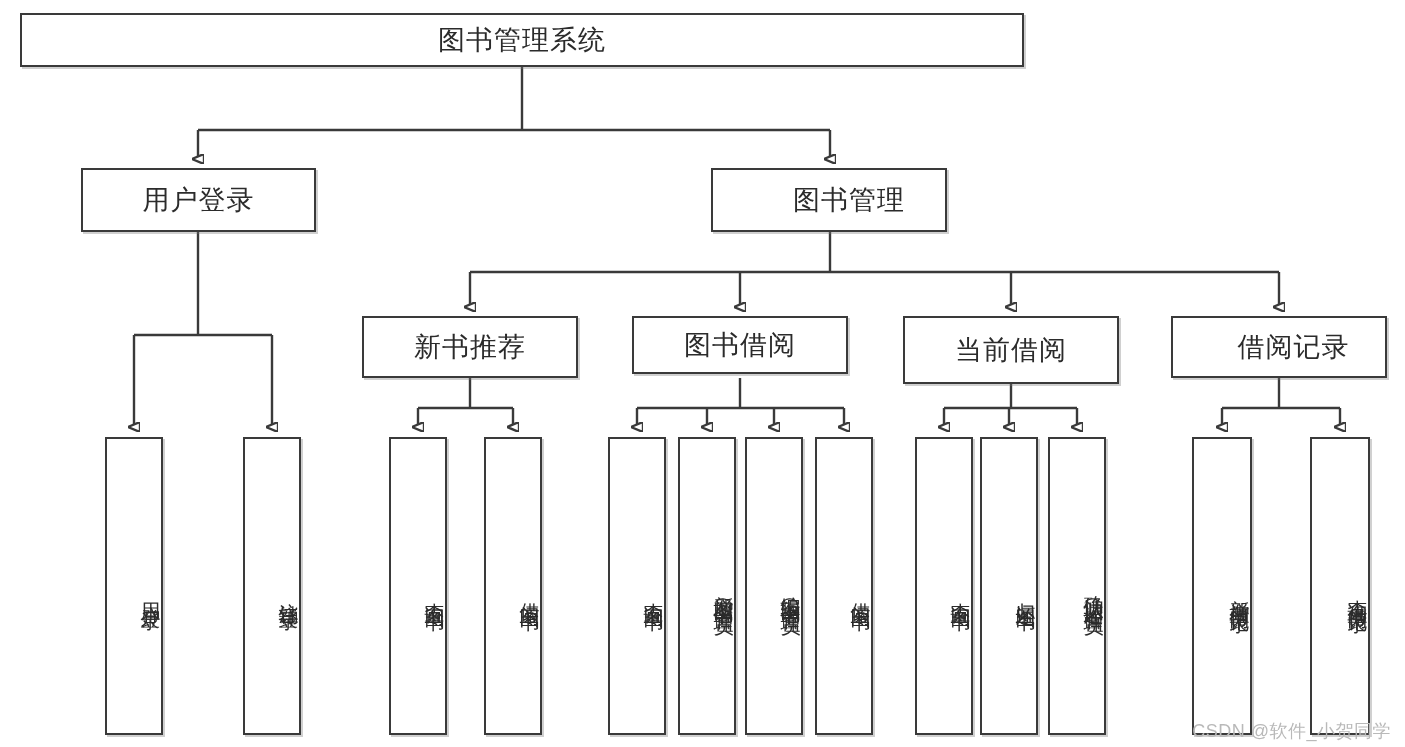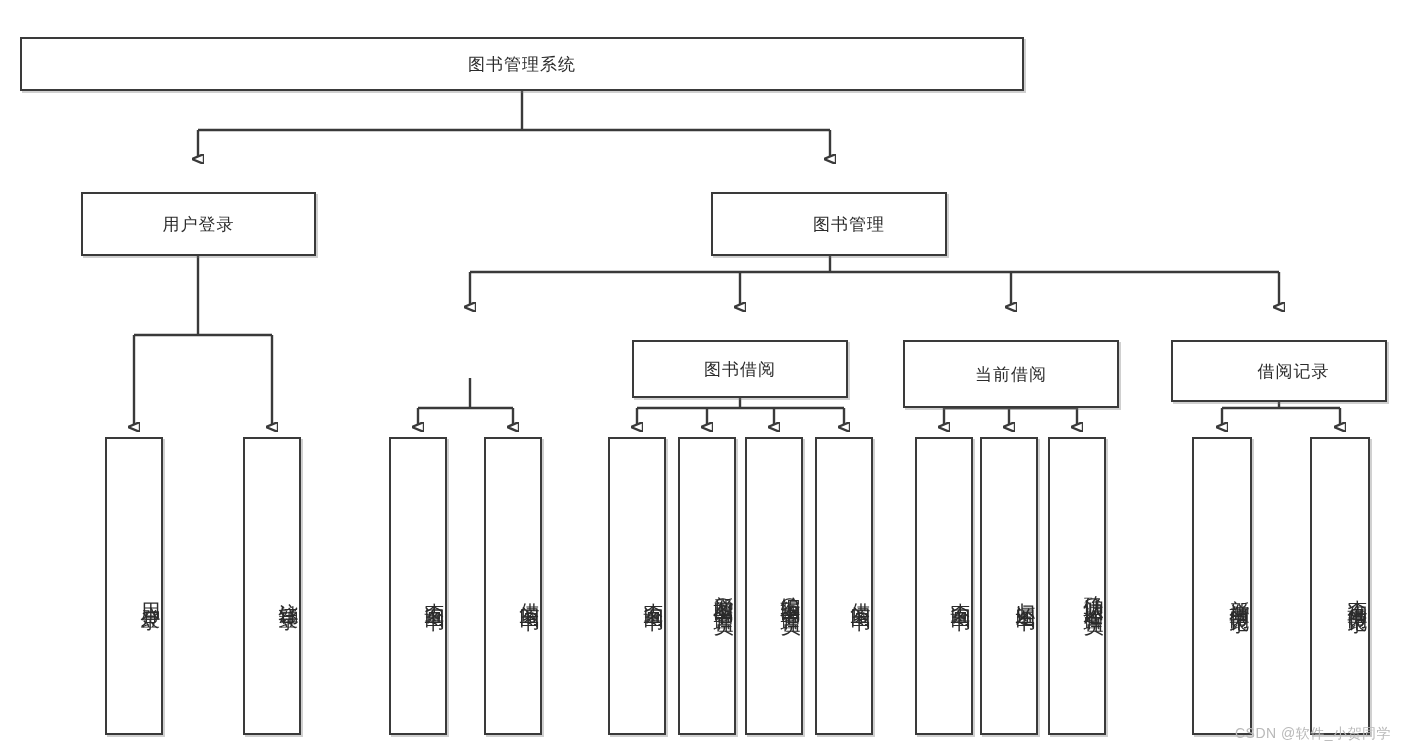--- a/index.html
+++ b/index.html
@@ -23,23 +23,22 @@
     border: 2px solid #3a3a3a;
     background: #ffffff;
     color: #2b2b2b;
     display: flex;
     align-items: center;
     justify-content: center;
     text-align: center;
     box-shadow: 2px 2px 0 rgba(120,120,120,0.35);
   }
   .node.h {
-    font-size: 17px;
+    font-size: 27px;
     letter-spacing: 1px;
-    margin-top: 24px;
   }
   .node.v {
     writing-mode: vertical-rl;
     text-orientation: upright;
     font-size: 20px;
     letter-spacing: 3px;
     line-height: 1.05;
     padding-top: 14px;
     align-items: flex-start;
     justify-content: center;
@@ -54,21 +53,21 @@
   }
   #wires path, #wires line {
     stroke: #3a3a3a;
     stroke-width: 2.4;
     fill: none;
   }
   .watermark {
     position: absolute;
     right: 14px;
     bottom: 4px;
-    font-size: 14px;
+    font-size: 18px;
     color: #b9b9b9;
     letter-spacing: 0.5px;
     white-space: nowrap;
   }
 </style>
 </head>
 <body>
 
 <div id="canvas">
 
@@ -118,20 +117,21 @@
     <path d="M1222,408 L1340,408"></path>
     <path d="M1222,408 L1222,424" marker-end="url(#arrow)"></path>
     <path d="M1340,408 L1340,424" marker-end="url(#arrow)"></path>
   </svg>
 
   <div class="node h" style="left:20px; top:13px; width:1004px; height:54px;">图书管理系统</div>
 
   <div class="node h" style="left:81px; top:168px; width:235px; height:64px;">用户登录</div>
   <div class="node h" style="left:711px; top:168px; width:236px; height:64px;padding-left:40px;">图书管理</div>
 
+  <div class="node h" style="left:362px; top:316px; width:216px; height:62px;">新书推荐</div>
   <div class="node h" style="left:632px; top:316px; width:216px; height:58px;">图书借阅</div>
   <div class="node h" style="left:903px; top:316px; width:216px; height:68px;">当前借阅</div>
   <div class="node h" style="left:1171px; top:316px; width:216px; height:62px;padding-left:29px;">借阅记录</div>
 
   <div class="node v" style="left:105px; top:437px; width:58px; height:298px;">用户登录</div>
   <div class="node v" style="left:243px; top:437px; width:58px; height:298px;">注销登录</div>
 
   <div class="node v" style="left:389px; top:437px; width:58px; height:298px;">查询图书</div>
   <div class="node v" style="left:484px; top:437px; width:58px; height:298px;">借阅图书</div>
 

